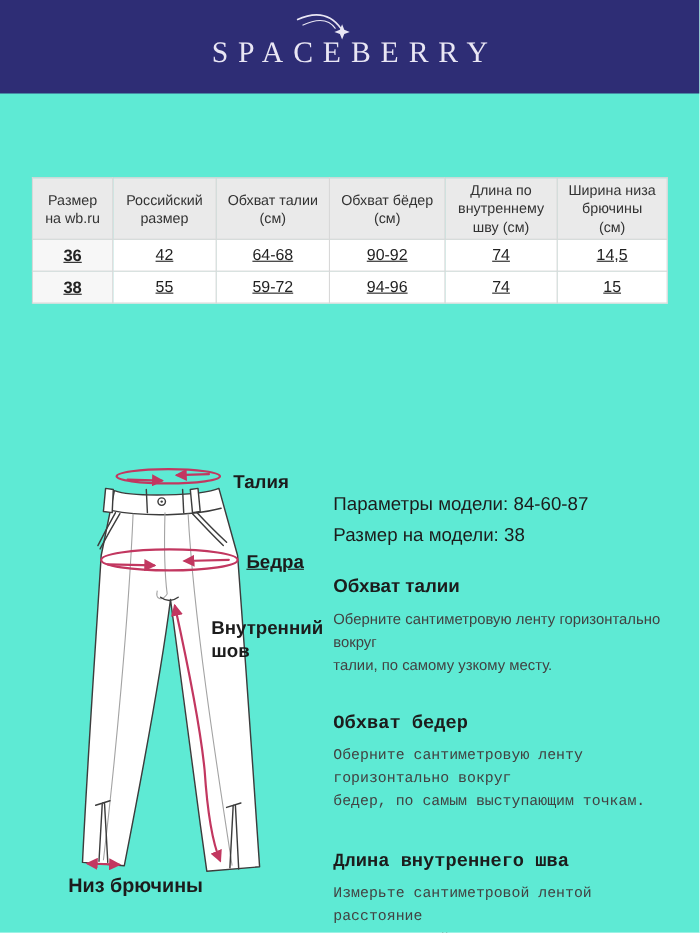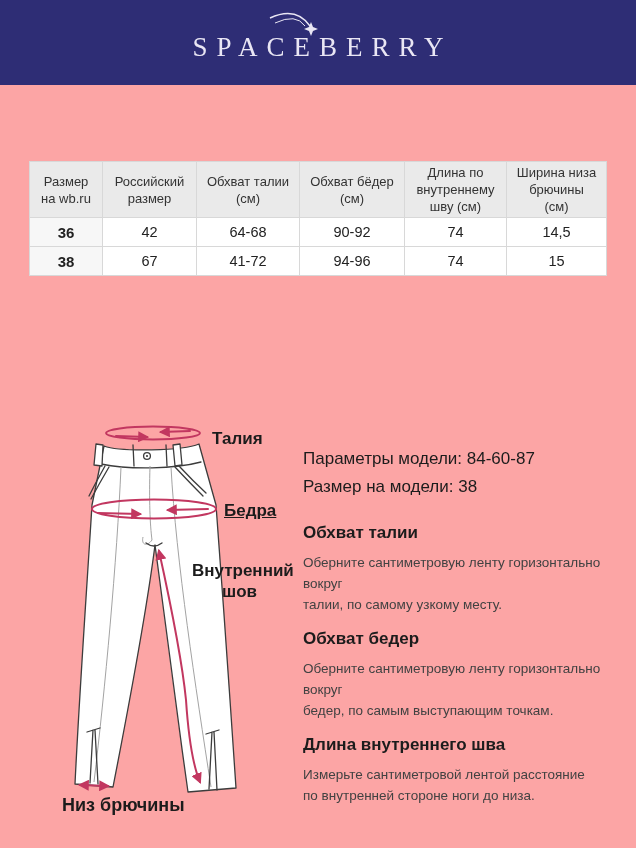--- a/index.html
+++ b/index.html
@@ -10,59 +10,59 @@
     --table_header_bg:#eaeaea;
     --table_first_col_bg:#f7f7f7;
     --text_dark:#1c1c1c;
     --text_body:#424242;
     --sketch:#3c3c3c;
     --crease:#a3a3a3;
   }
   *{margin:0;padding:0;box-sizing:border-box;}
   html,body{background:#fff;}
   body{font-family:"Liberation Sans", sans-serif;color:var(--text_dark);}
-  .page{position:relative;width:636px;height:848px;background:#fca5a5;overflow:hidden;}
+  .page{position:relative;width:636px;height:848px;background:#5eead4;overflow:hidden;}
 
   
   .brand-bar{position:absolute;left:0;top:0;width:636px;height:85px;background:var(--header_bg);
     display:flex;align-items:center;justify-content:center;}
   .brand-name{font-family:"Liberation Serif","DejaVu Serif",serif;font-size:27px;letter-spacing:9px;
     color:var(--logo);font-weight:400;padding-left:9px;margin-top:10px;}
   .comet{position:absolute;left:258px;top:4px;}
 
   
   .size-table{position:absolute;left:29px;top:161px;border-collapse:collapse;table-layout:fixed;}
   .size-table th,.size-table td{border:1px solid var(--table_border);text-align:center;vertical-align:middle;
     white-space:pre-line;}
   .size-table th{background:var(--table_header_bg);font-weight:400;font-size:13px;color:#333;
     height:56px;line-height:17px;padding:2px 4px;}
-  .size-table td{background:#fff;font-size:14.5px;color:#222;height:29px;padding:2px 4px;}
+  .size-table td{background:#fff;font-size:14.5px;color:#222;height:29px;padding:2px 4px;text-decoration:underline;}
   .size-table td.first{background:var(--table_first_col_bg);font-weight:700;font-size:15px;}
   .c1{width:73px;} .c2{width:94px;} .c3{width:103px;} .c4{width:105px;} .c5{width:102px;} .c6{width:100px;}
 
   
   .diagram{position:absolute;left:30px;top:415px;width:260px;height:420px;}
   .diagram svg{position:absolute;left:0;top:0;}
   .sketch{stroke:var(--sketch);stroke-width:1.3;fill:none;stroke-linejoin:round;stroke-linecap:round;}
   .sketch-fill{stroke:var(--sketch);stroke-width:1.3;fill:#fff;stroke-linejoin:round;}
   .crease{stroke:var(--crease);stroke-width:1;fill:none;}
   .accent-line{stroke:var(--accent);stroke-width:2;fill:none;stroke-linecap:round;}
   #ah path{fill:var(--accent);}
-  .dg-label{position:absolute;font-size:17px;font-weight:600;color:var(--text_dark);line-height:21px;text-align:center;}
+  .dg-label{position:absolute;font-size:17px;font-weight:600;color:var(--text_dark);line-height:21px;}
   .lbl-waist{left:182px;top:13px;}
   .lbl-hips{left:194px;top:85px;text-decoration:underline;}
   .lbl-inseam{left:162px;top:145px;width:95px;}
   .lbl-hem{left:32px;top:380px;font-size:18px;}
 
   
   .info-col{position:absolute;left:303px;top:445px;width:312px;}
   .model-line{font-size:17px;line-height:27.5px;color:var(--text_dark);}
   .model-line .lbl{font-weight:400;}
   .guide-section{margin-top:23px;}
-  .guide-section + .guide-section{margin-top:14px;}
+  .guide-section + .guide-section{margin-top:34px;font-family:Liberation Mono, monospace;}
   .guide-title{font-size:17px;font-weight:700;color:var(--text_dark);margin-bottom:9px;}
   .guide-text{font-size:13.5px;line-height:21px;color:var(--text_body);white-space:pre-line;}
 </style>
 </head>
 <body>
 
 <div class="page">
 
   <div class="brand-bar">
     <svg class="comet" width="120" height="40" viewBox="0 0 120 40">
@@ -104,22 +104,22 @@
       <tr>
         <td class="first">36</td>
         <td>42</td>
         <td>64-68</td>
         <td>90-92</td>
         <td>74</td>
         <td>14,5</td>
       </tr>
       <tr>
         <td class="first">38</td>
-        <td>67</td>
-        <td>41-72</td>
+        <td>55</td>
+        <td>59-72</td>
         <td>94-96</td>
         <td>74</td>
         <td>15</td>
       </tr>
     </tbody>
   </table>
 
   <div class="diagram">
     <svg width="260" height="420" viewBox="30 415 260 420">
       <defs>

